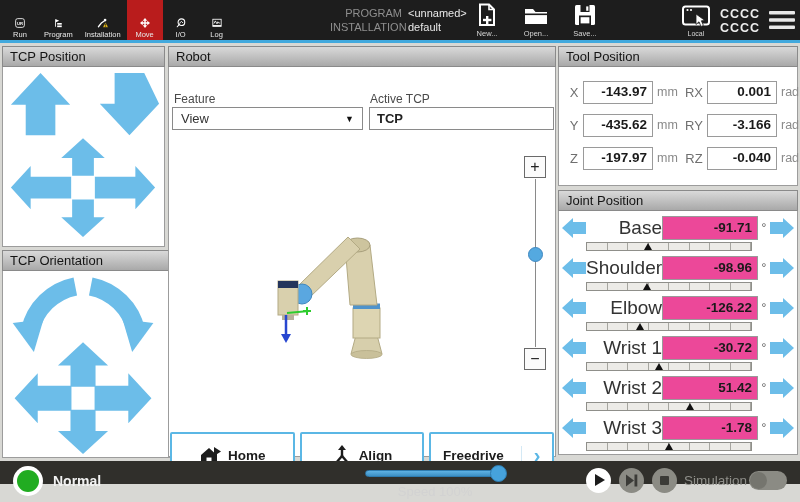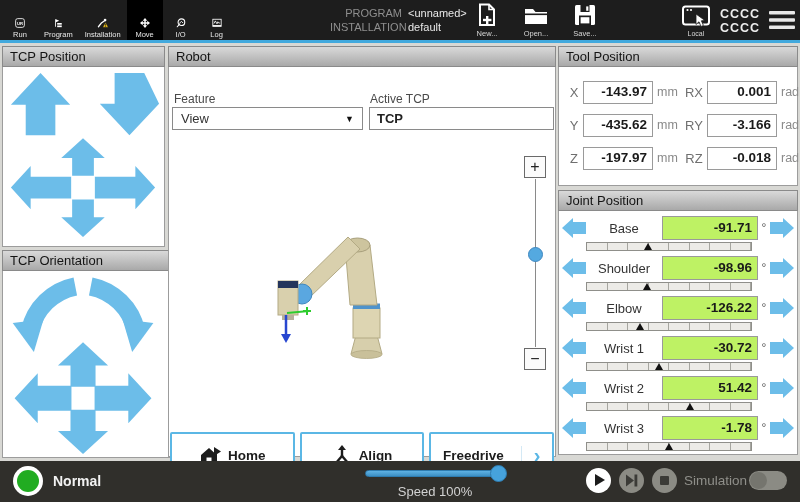--- a/index.html
+++ b/index.html
@@ -6,21 +6,21 @@
   html,body { width:800px; height:502px; overflow:hidden; background:#d8d8d4;
               font-family:"Liberation Sans", sans-serif; }
   #screen { position:relative; width:800px; height:502px; background:#d8d8d4; }
 
   
   #header { position:absolute; left:0; top:0; width:800px; height:40px; background:#1d1d1d; }
   #accent { position:absolute; left:0; top:40px; width:800px; height:3px; background:#42a9dd; }
   .tabs { position:absolute; left:2px; top:0; height:40px; display:flex; }
   .tab { height:40px; min-width:36px; padding:18px 6px 1px; display:flex; flex-direction:column;
          align-items:center; justify-content:flex-end; background:transparent; border:none; cursor:pointer; }
-  .tab.active { background:#000000; }
+  .tab.active { background:#b91c1c; }
   .tab svg { display:block; }
   .tab-label { font-size:7.5px; color:#e8e8e8; margin-top:2px; white-space:nowrap; }
 
   .file-info { position:absolute; left:330px; top:6px; font-size:11px; line-height:14px; white-space:nowrap; }
   .fi-label { display:inline-block; width:72px; text-align:right; color:#8f8f8f; margin-right:6px; }
   .fi-value { color:#e9e9e9; }
 
   .file-actions { position:absolute; left:466px; top:3px; display:flex; gap:7px; }
   .file-action { width:42px; background:transparent; border:none; display:flex; flex-direction:column;
                  align-items:center; cursor:pointer; }
@@ -81,33 +81,33 @@
   .axis-label { color:#6f6f6f; font-size:13px; text-align:center; }
   .val-box { height:23px; background:#fff; border:1px solid #9a9a9a; font-size:13.5px; font-weight:bold;
              color:#1a1a1a; text-align:right; padding:2px 5px 0 4px; }
   .unit { color:#8a8a8a; font-size:12.5px; padding-left:4px; }
 
   #joint-pos { left:558px; top:190px; width:240px; }
   #joint-pos .panel-body { height:244px; padding:5px 3px 0 3px; }
   .joint { height:39px; margin-bottom:1px; position:relative; }
   .joint-top { display:flex; align-items:center; height:24px; }
   .jog-btn { background:transparent; border:none; padding:0; cursor:pointer; width:24px; height:20px; }
-  .joint-label { font-size:13px; color:#333; margin-left:0; flex:1; text-align:center; }
-  .joint-value { width:96px; height:24px; background:#bef264; border:1px solid #9a9a9a; font-size:13.5px;
+  .joint-label { font-size:19px; color:#333; margin-left:0; flex:1; text-align:right; }
+  .joint-value { width:96px; height:24px; background:#ec4899; border:1px solid #9a9a9a; font-size:13.5px;
                  font-weight:bold; color:#1a1a1a; text-align:right; padding:3px 5px 0 0; }
   .joint-unit { font-size:12px; color:#555; width:10px; text-align:center; margin:0 1px; }
   .joint-slider { position:absolute; left:24px; top:26px; width:166px; height:9px; background:#ecebe7;
                   border:1px solid #8f8f8a; cursor:pointer;
                   background-image:repeating-linear-gradient(to right,transparent 0,transparent calc(12.5% - 1px),#a6a6a0 calc(12.5% - 1px),#a6a6a0 12.5%); }
   .joint-marker { position:absolute; top:0; width:0; height:0; margin-left:-4px;
                   border-left:4px solid transparent; border-right:4px solid transparent;
                   border-bottom:7px solid #111; }
 
   
-  #footer { position:absolute; left:0; top:461px; width:800px; height:41px; background:#302f2b; }
+  #footer { position:absolute; left:0; top:461px; width:800px; height:23px; background:#302f2b; }
   .status { position:absolute; left:13px; top:5px; display:flex; align-items:center; gap:10px;
             background:transparent; border:none; cursor:pointer; }
   .status-ring { width:30px; height:30px; border-radius:50%; background:#fff; display:flex;
                  align-items:center; justify-content:center; }
   .status-dot { width:22px; height:22px; border-radius:50%; background:#21ac21; }
   .status-label { color:#f2f2f2; font-size:14px; font-weight:bold; }
   .speed { position:absolute; left:365px; top:9px; width:140px; }
   .speed-track { position:relative; width:140px; height:7px; border-radius:4px;
                  background:linear-gradient(#5fb2e4,#3c8fc4); border:1px solid #2e7cb0; cursor:pointer; }
   .speed-knob { position:absolute; right:-3px; top:-6px; width:17px; height:17px; border-radius:50%;
@@ -383,21 +383,21 @@
         <span class="unit">mm</span>
         <span class="axis-label">RY</span>
         <span class="val-box">-3.166</span>
         <span class="unit">rad</span>
       </div>
       <div class="tool-row">
         <span class="axis-label">Z</span>
         <span class="val-box">-197.97</span>
         <span class="unit">mm</span>
         <span class="axis-label">RZ</span>
-        <span class="val-box">-0.018</span>
+        <span class="val-box">-0.040</span>
         <span class="unit">rad</span>
       </div>
     </div>
   </div>
 
   <div class="panel" id="joint-pos">
     <div class="panel-header">Joint Position</div>
     <div class="panel-body" id="joint-body">
 
       <div class="joint">

